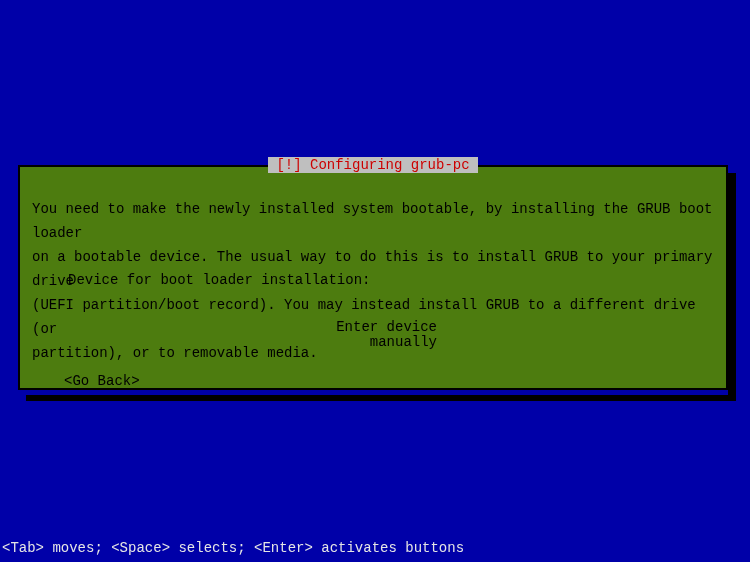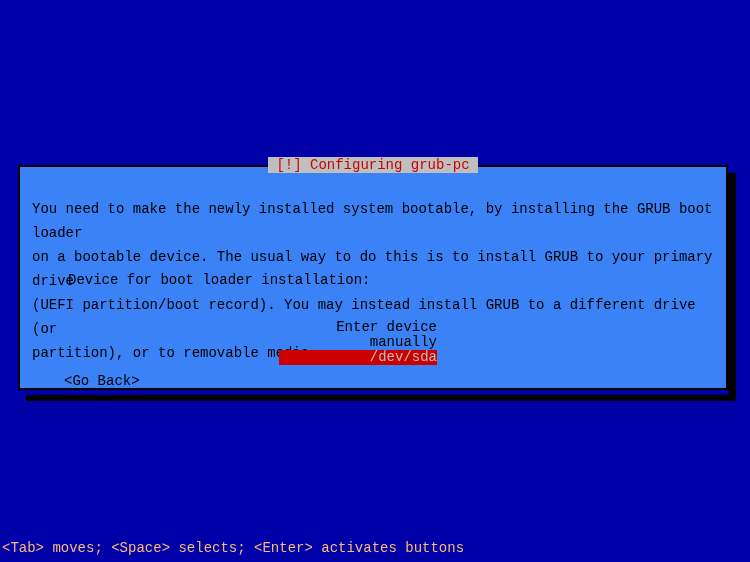--- a/index.html
+++ b/index.html
@@ -16,21 +16,21 @@
       color: #bfbfbf;
       position: relative;
       overflow: hidden;
     }
     .dialog {
       position: absolute;
       left: 18px;
       top: 165px;
       width: 710px;
       height: 225px;
-      background-color: #3b82f6;
+      background-color: #4d7c0f;
       border: 2px solid #000;
       color: #000;
     }
     .dialog-shadow {
       position: absolute;
       left: 26px;
       top: 395px;
       width: 710px;
       height: 6px;
       background-color: #000;
@@ -90,37 +90,36 @@
       position: absolute;
       top: 180px;
       left: 44px;
       cursor: pointer;
       margin-top: 26px;
     }
     .footer {
       position: absolute;
       bottom: 6px;
       left: 2px;
-      color: #fdba74;
+      color: #e5e5e5;
     }
   </style>
 </head>
 <body>
 
 <div class="dialog">
   <div class="title-wrapper">
     <span class="title">[!] Configuring grub-pc</span>
   </div>
   <div class="body-text">You need to make the newly installed system bootable, by installing the GRUB boot loader
 on a bootable device. The usual way to do this is to install GRUB to your primary drive
 (UEFI partition/boot record). You may instead install GRUB to a different drive (or
 partition), or to removable media.</div>
   <div class="prompt">Device for boot loader installation:</div>
   <div class="options">
     <span class="option">Enter device manually</span>
-    <span class="option selected">/dev/sda</span>
   </div>
   <span class="go-back">&lt;Go Back&gt;</span>
 </div>
 <div class="dialog-shadow"></div>
 <div class="dialog-shadow-right"></div>
 
 <div class="footer">&lt;Tab&gt; moves; &lt;Space&gt; selects; &lt;Enter&gt; activates buttons</div>
 
 </body></html>

